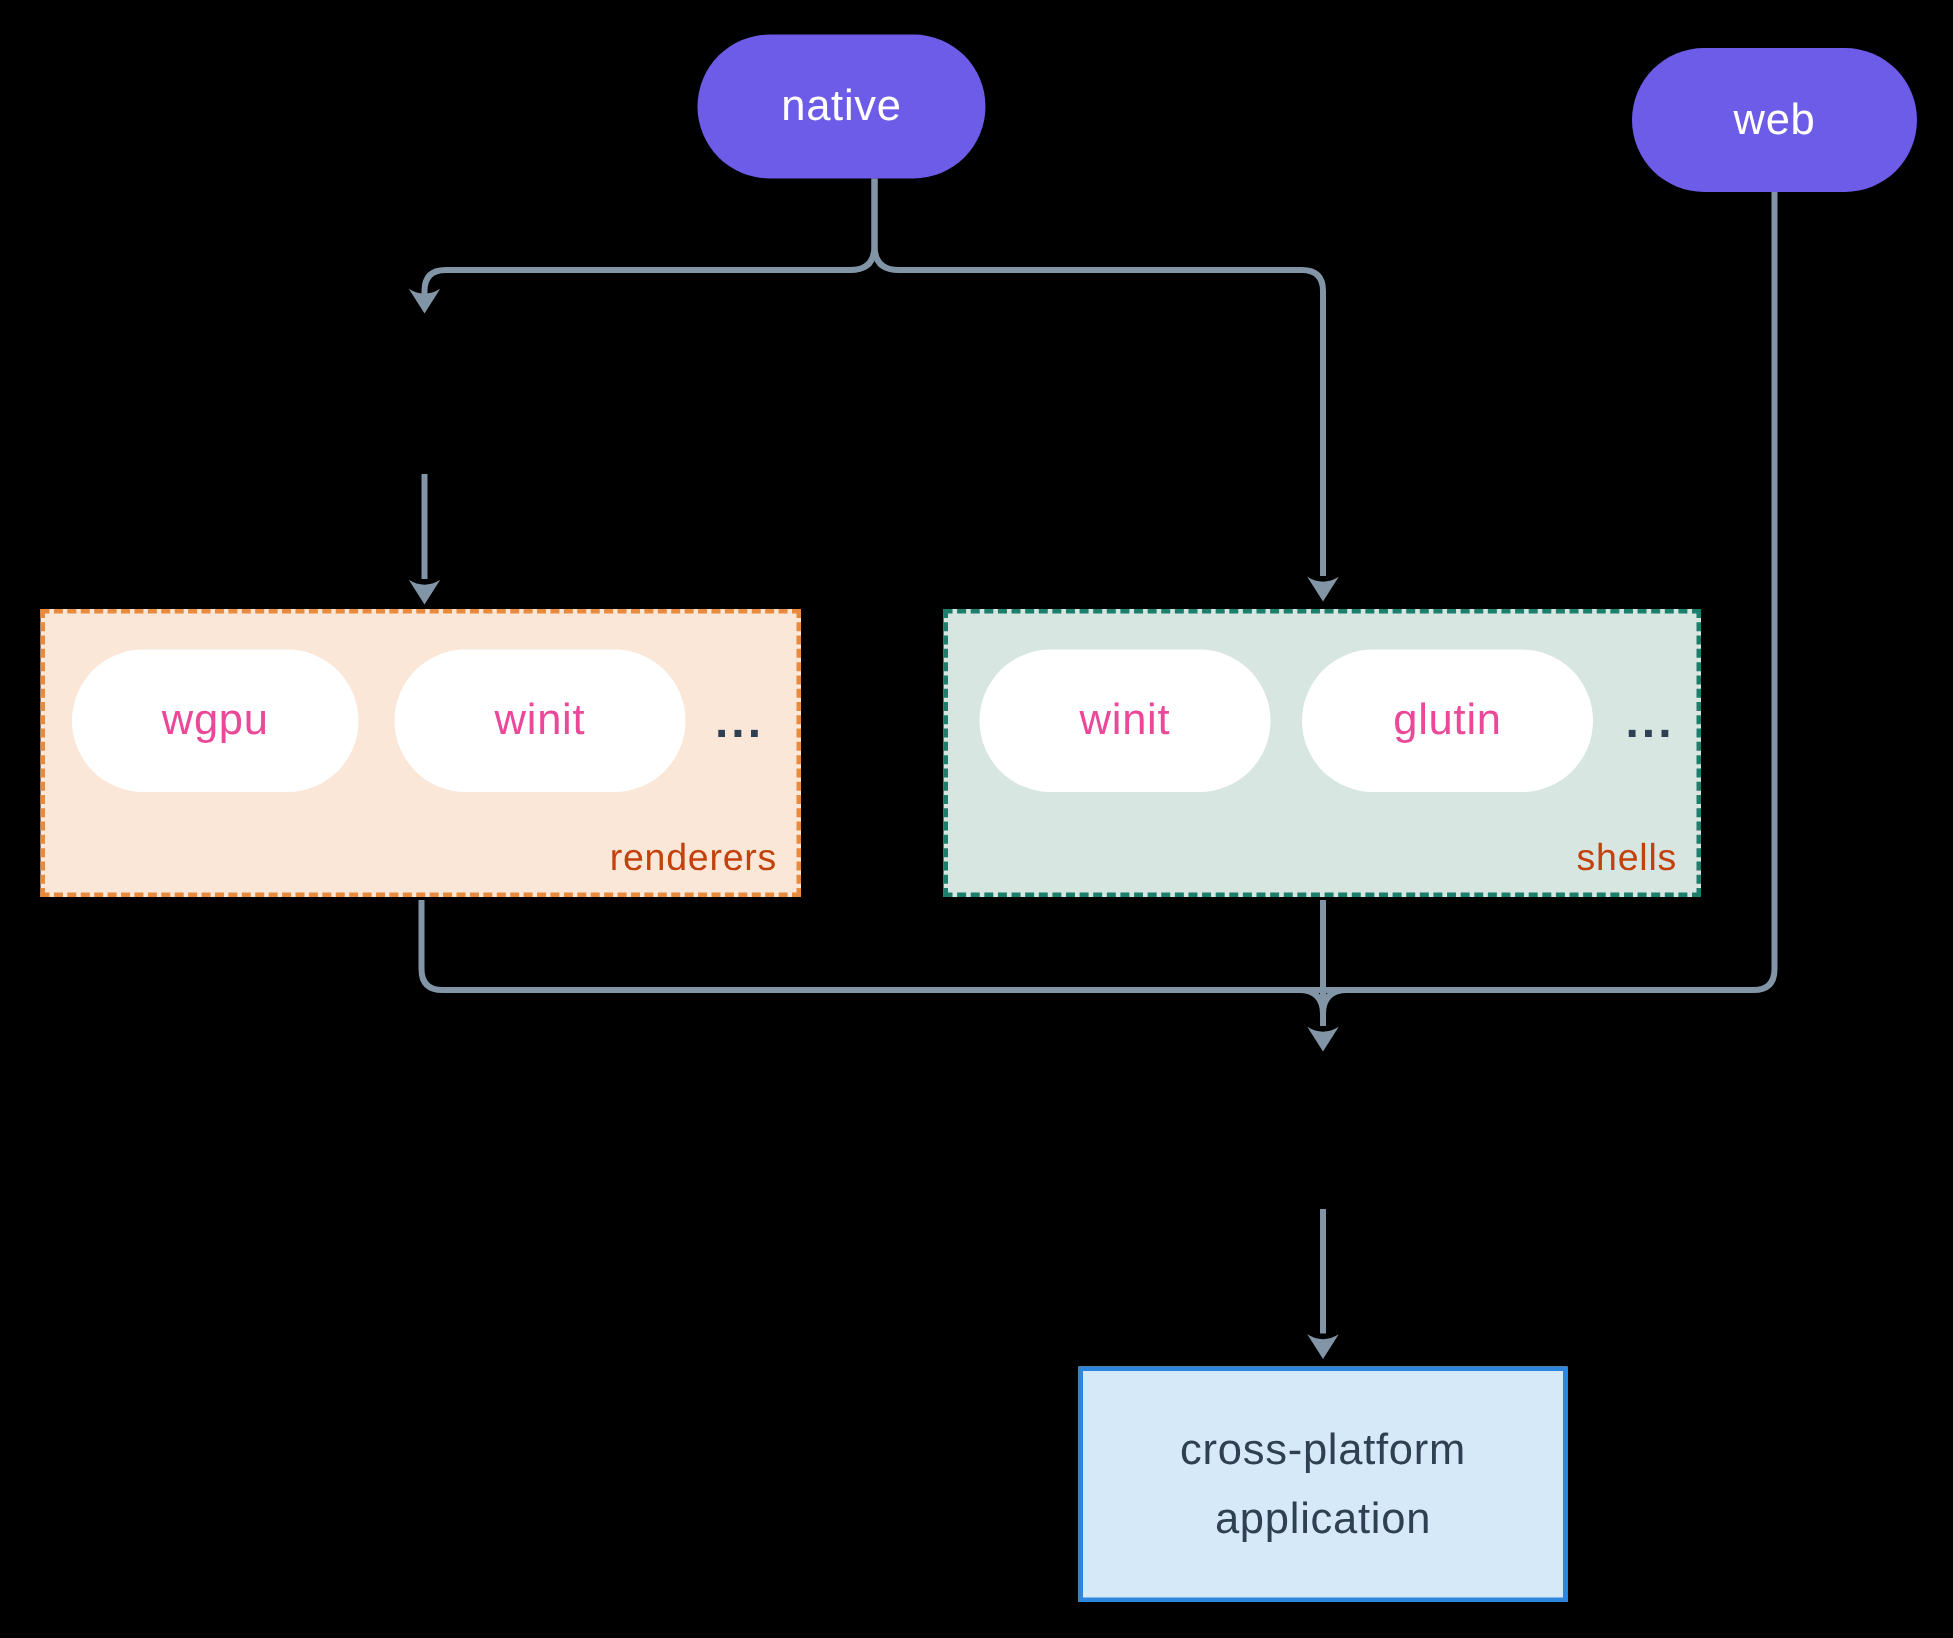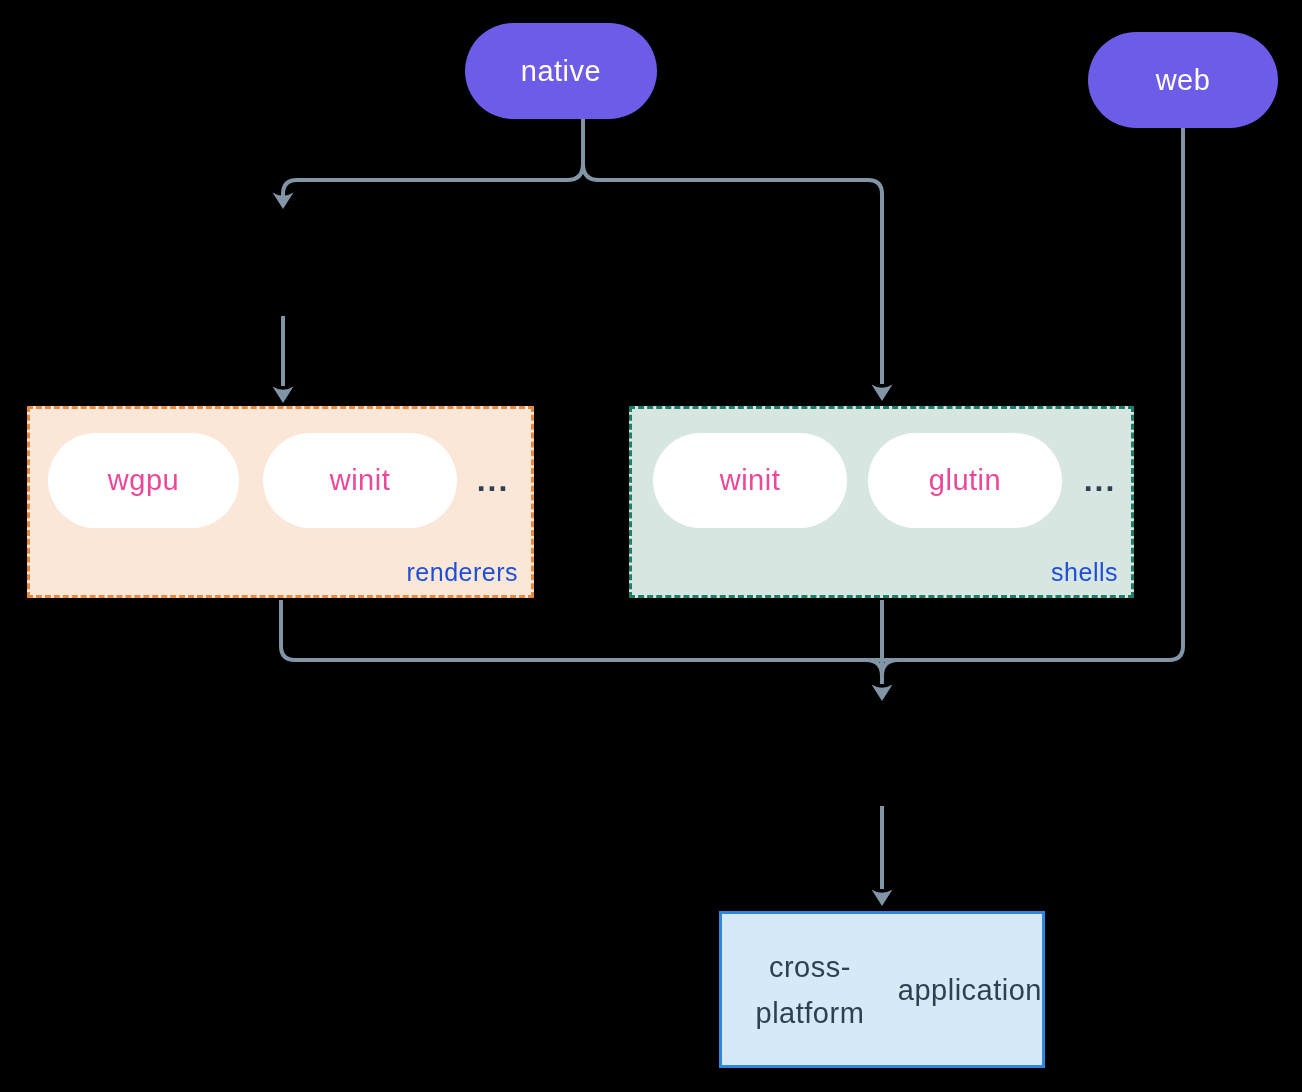--- a/index.html
+++ b/index.html
@@ -64,33 +64,33 @@
     font-size: 32px;
     font-weight: 700;
     letter-spacing: 2px;
   }
   #dots-renderers { left: 433px; }
   #dots-shells    { left: 438px; }
   .group-label {
     position: absolute;
     right: 13px;
     bottom: 8px;
-    color: #1d4ed8;
+    color: #c2410c;
     font-size: 25px;
     letter-spacing: 0.5px;
   }
   #node-app {
     position: absolute;
     left: 719px; top: 911px;
     width: 326px; height: 157px;
     box-sizing: border-box;
     background: #d6e9f8;
     border: 3px solid #2e86de;
     display: flex;
-    flex-direction: row;
+    flex-direction: column;
     align-items: center;
     justify-content: center;
     color: #2f4053;
     font-size: 29px;
     line-height: 46px;
     letter-spacing: 0.5px;
     text-align: center;
   }
 </style>
 </head>

